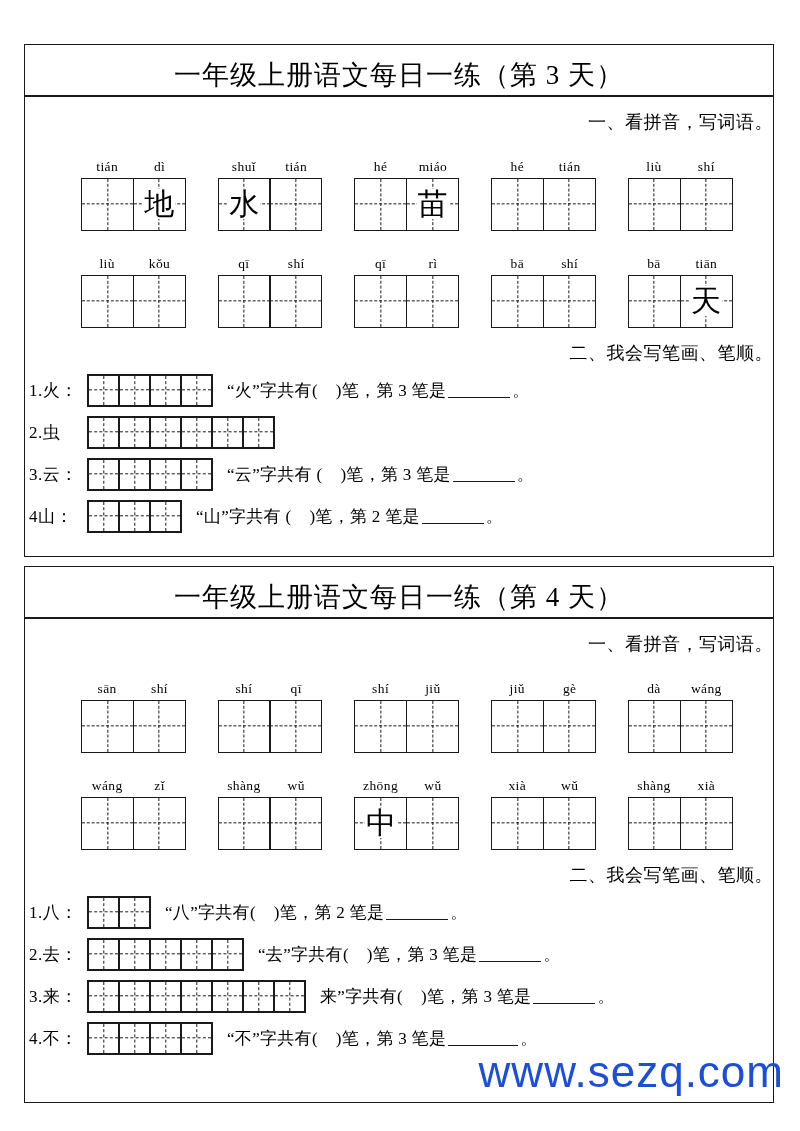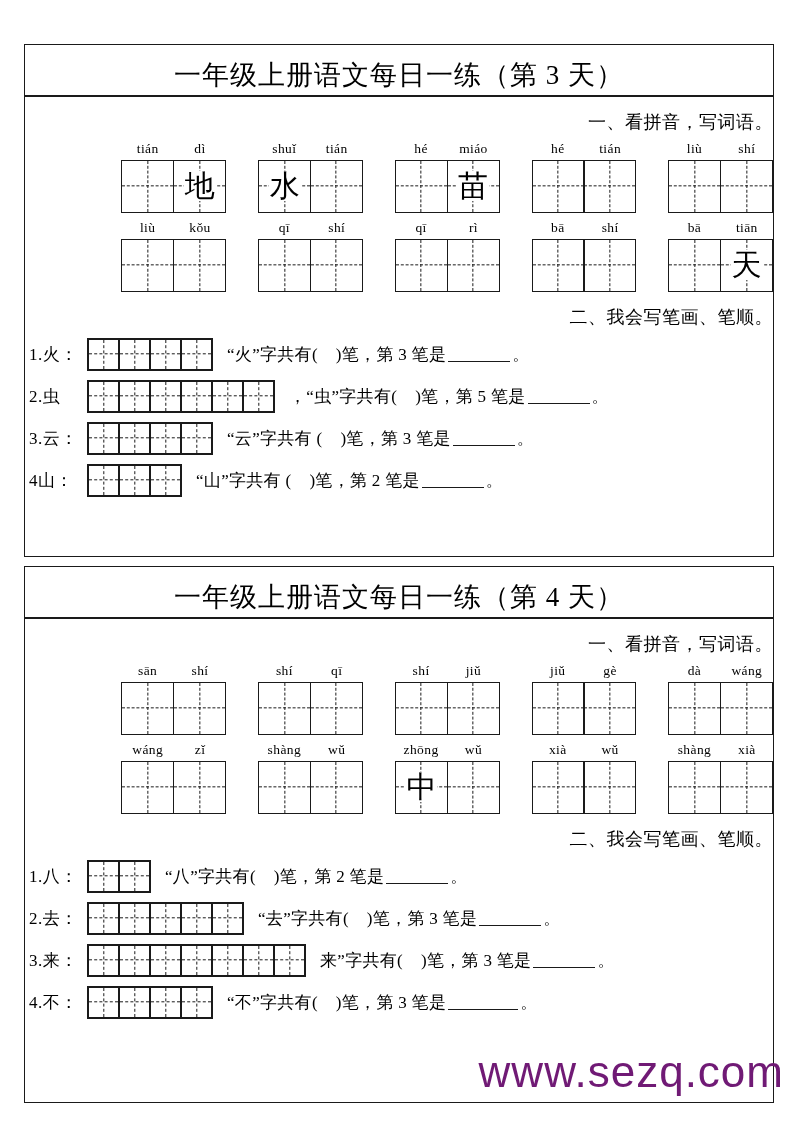--- a/index.html
+++ b/index.html
@@ -52,23 +52,23 @@
   .section-head {
     font-size: 18px;
     margin: 13px 0 2px 14px;
     letter-spacing: 0.5px;
     text-align: right;
   }
 
   
   .word-row {
     display: flex;
-    justify-content: flex-end;
+    justify-content: flex-start;
     padding-left: 56px;
-    margin-top: 6px;
+    margin-top: 24px;
   }
   .word-group {
     margin-right: 32px;
   }
   .word-group:last-child { margin-right: 0; }
 
   .pinyin-line {
     display: flex;
     justify-content: space-around;
     font-family: "Liberation Serif", "DejaVu Serif", serif;
@@ -180,21 +180,21 @@
   }
   .blank-line.wide { width: 70px; }
   .gap { display: inline-block; width: 18px; }
 
   
   .watermark {
     position: absolute;
     right: 16px;
     bottom: 34px;
     font-size: 44px;
-    color: #701a75;
+    color: #1d4ed8;
     font-family: "Liberation Sans", sans-serif;
     letter-spacing: 1px;
     z-index: 50;
     pointer-events: none;
     white-space: nowrap;
   }
 </style>
 </head>
 <body>
 
@@ -368,21 +368,20 @@
     <div class="stroke-item">
       <span class="stroke-label"><span>2.</span><span>虫</span><span></span></span>
       <span class="stroke-boxes">
         <span class="sbox"></span>
         <span class="sbox"></span>
         <span class="sbox"></span>
         <span class="sbox"></span>
         <span class="sbox"></span>
         <span class="sbox"></span>
       </span>
-      <span class="stroke-text"><span>，“虫”字共有(</span><span class="gap"></span><span>)笔，第 5 笔是</span><span class="blank-line"></span><span>。</span></span>
     </div>
 
     <div class="stroke-item">
       <span class="stroke-label"><span>3.</span><span>云</span><span>：</span></span>
       <span class="stroke-boxes">
         <span class="sbox"></span>
         <span class="sbox"></span>
         <span class="sbox"></span>
         <span class="sbox"></span>
       </span>

